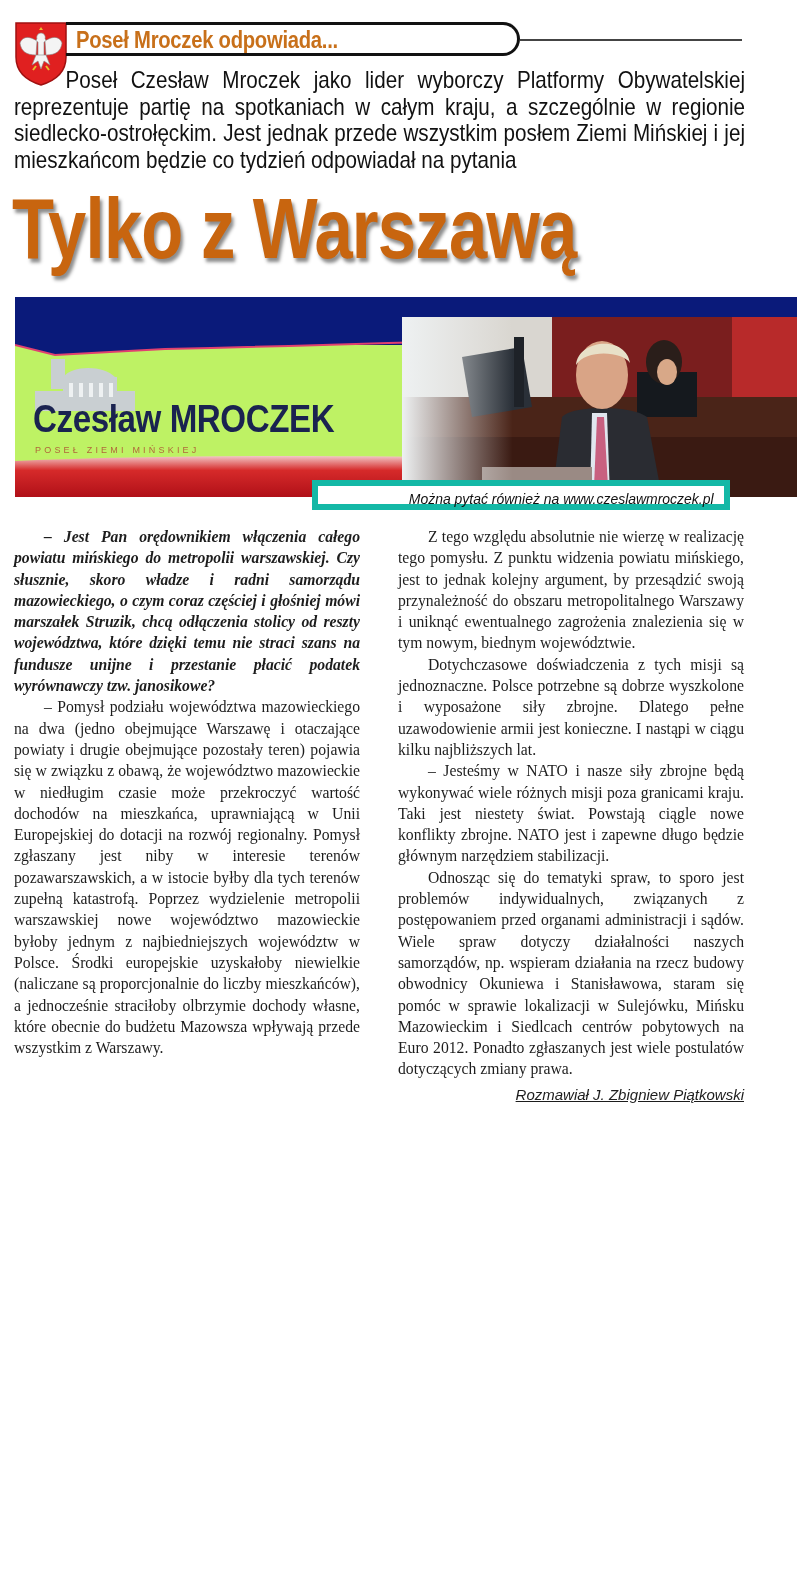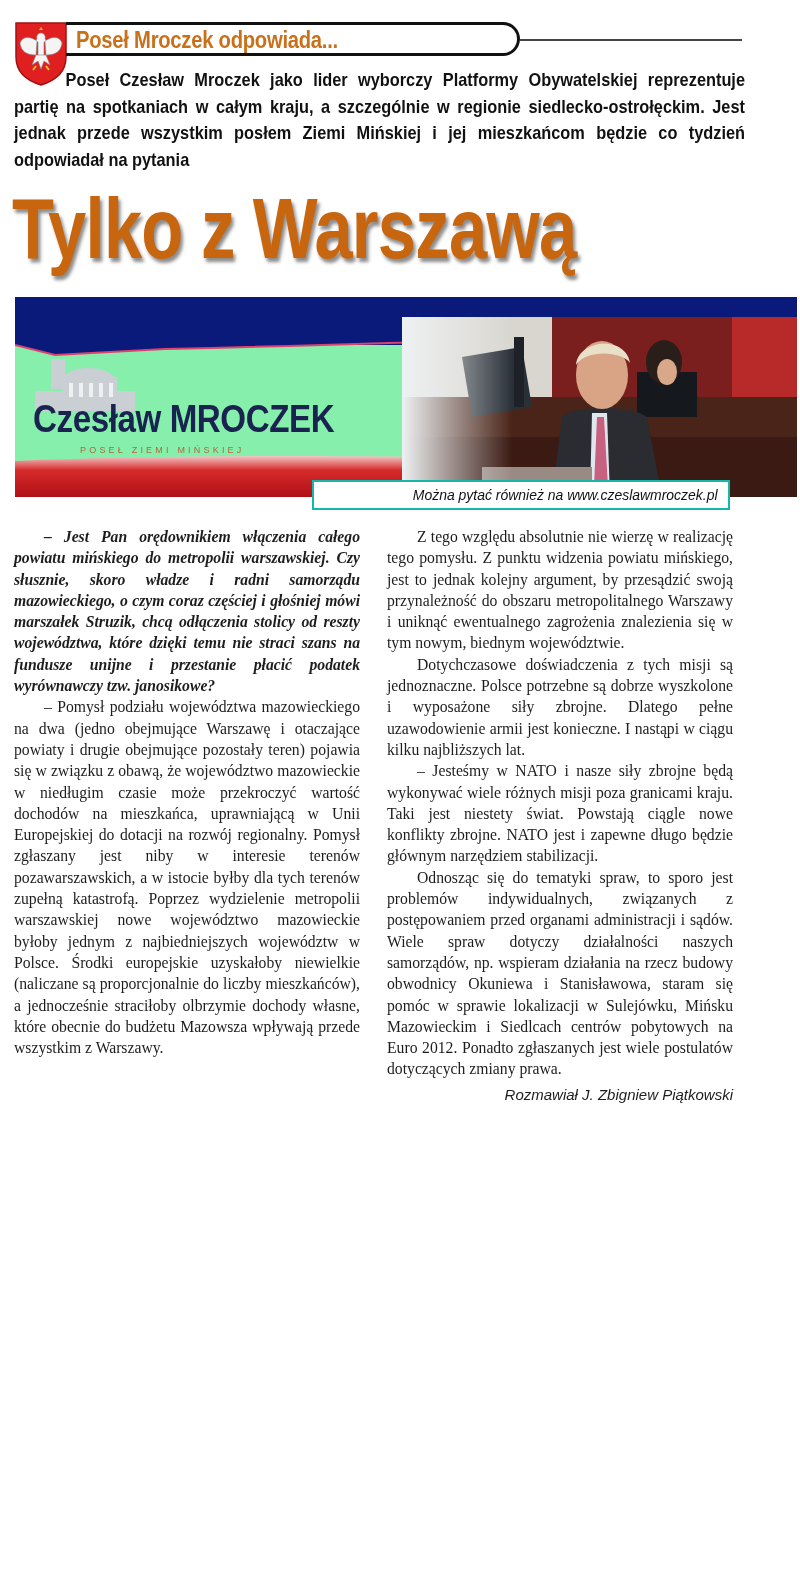--- a/index.html
+++ b/index.html
@@ -4,46 +4,46 @@
   <style>
     html, body { margin: 0; padding: 0; background: #ffffff; }
     body { width: 800px; height: 1574px; position: relative; overflow: hidden; font-family: "Liberation Serif", serif; color: #1a1a1a; }
 
     
     .crest { position: absolute; left: 14px; top: 21px; width: 54px; height: 66px; }
     .badge { position: absolute; left: 66px; top: 22px; width: 454px; height: 34px; border: 3px solid #111; border-left: none; border-radius: 0 20px 20px 0; box-sizing: border-box; }
     .badge-title { position: absolute; left: 76px; top: 22px; height: 34px; line-height: 36px; font-family: "Liberation Sans", sans-serif; font-weight: bold; font-size: 23px; color: #c8701a; letter-spacing: -0.3px; transform: scaleX(0.88); transform-origin: left center; white-space: nowrap; }
     .badge-rule { position: absolute; left: 520px; top: 39px; width: 222px; height: 2px; background: #444; }
 
-    .lead { position: absolute; left: 14px; top: 67px; width: 730px; font-family: "Liberation Sans", sans-serif; font-weight: bold; font-size: 19px; line-height: 26.5px; color: #111; text-align: justify; }
+    .lead { position: absolute; left: 14px; top: 67px; width: 730px; font-family: "Liberation Sans", sans-serif; font-weight: normal; font-size: 24px; line-height: 26.5px; color: #111; text-align: justify; }
     .lead p { margin: 0; text-indent: 60px; }
     .lead .inner { transform: scaleX(0.86); transform-origin: left top; width: 850px; }
 
     .headline { position: absolute; left: 12px; top: 178px; font-family: "Liberation Sans", sans-serif; font-weight: bold; font-size: 86px; line-height: 100px; color: #c8650f; letter-spacing: -1px; transform: scaleX(0.80); transform-origin: left top; white-space: nowrap; text-shadow: 3px 4px 4px rgba(0,0,0,0.45), -1px -1px 0 #fff; }
 
     
-    .banner { position: absolute; left: 15px; top: 297px; width: 782px; height: 200px; overflow: hidden; background: #86efac; }
+    .banner { position: absolute; left: 15px; top: 297px; width: 782px; height: 200px; overflow: hidden; background: #bef264; }
     .banner-blue { position: absolute; left: 0; top: 0; width: 100%; height: 48px; background: #0a1a7a; }
     .banner-blue-wave { position: absolute; left: 0; top: 30px; width: 100%; height: 40px; }
     .banner-red { position: absolute; left: 0; bottom: 0; width: 100%; height: 50px; }
     .banner-photo { position: absolute; right: 0; top: 20px; width: 395px; height: 180px; }
     .banner-building { position: absolute; left: 18px; top: 58px; width: 110px; height: 60px; }
     .banner-name { position: absolute; left: 18px; top: 100px; font-family: "Liberation Sans", sans-serif; font-weight: bold; font-size: 39px; color: #1a2350; letter-spacing: -0.5px; transform: scaleX(0.85); transform-origin: left top; white-space: nowrap; }
-    .banner-sub { position: absolute; left: 20px; top: 148px; font-family: "Liberation Sans", sans-serif; font-size: 9px; color: #b0683a; letter-spacing: 3.2px; white-space: nowrap; margin-left: 45px; }
+    .banner-sub { position: absolute; left: 20px; top: 148px; font-family: "Liberation Sans", sans-serif; font-size: 9px; color: #b0683a; letter-spacing: 3.2px; white-space: nowrap; }
 
-    .web-box { position: absolute; left: 312px; top: 480px; width: 418px; height: 30px; background: #fff; border: 2px solid #14b8a6; box-sizing: border-box; }
+    .web-box { position: absolute; left: 312px; top: 480px; width: 418px; height: 30px; background: #fff; border: 6px solid #14b8a6; box-sizing: border-box; }
     .web-text { position: absolute; right: 10px; top: 4px; font-family: "Liberation Sans", sans-serif; font-style: italic; font-size: 15.5px; color: #111; white-space: nowrap; transform: scaleX(0.9); transform-origin: right center; }
 
     
     .col { position: absolute; top: 526px; font-size: 15.7px; line-height: 21.3px; text-align: justify; color: #1d1d1d; }
     .col-left { left: 14px; width: 346px; }
-    .col-right { left: 387px; width: 346px; }
+    .col-right { left: 398px; width: 346px; }
     .col p { margin: 0; text-indent: 30px; }
     .col p.q { font-weight: bold; font-style: italic; }
-    .col .byline { text-indent: 0; text-align: right; font-family: "Liberation Sans", sans-serif; font-style: italic; font-size: 15px; margin: 4px 0 0 0; }
+    .col .byline { text-indent: 0; text-align: right; font-family: "Liberation Sans", sans-serif; font-style: italic; font-size: 15px; margin: 4px 0 0 0; text-decoration: underline; }
     .col .ps { text-indent: 0; }
     .col .ps .ps-label { font-style: normal; }
     .col .ps .ps-body { font-style: italic; }
   </style>
 </head>
 <body>
 
 <svg class="crest" viewBox="0 0 54 66">
   <path d="M2 2 H52 V36 C52 52 40 60 27 64 C14 60 2 52 2 36 Z" fill="#e02020" stroke="#a01010" stroke-width="1.5"></path>
   <g fill="#f4f4f4" stroke="#888" stroke-width="0.6">

